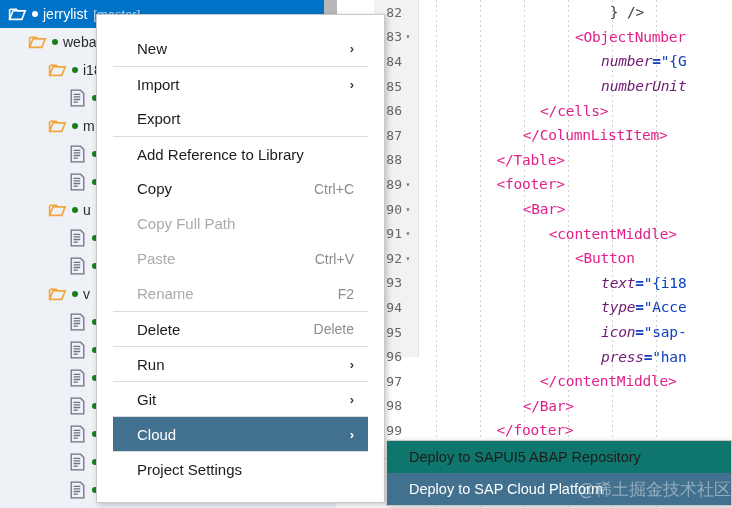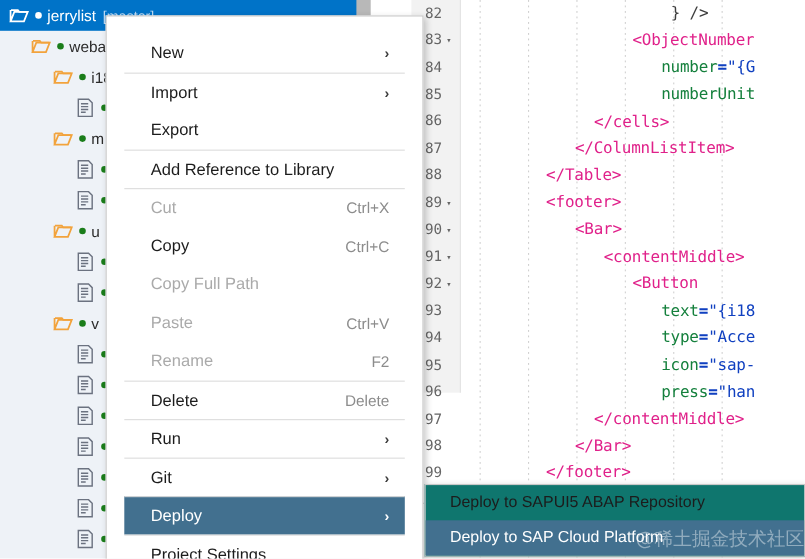--- a/index.html
+++ b/index.html
@@ -107,21 +107,21 @@
   .code-row {
     height: 24.6px;
     display: flex;
     align-items: center;
     white-space: pre;
     font-family: "DejaVu Sans Mono", monospace;
     font-size: 14.5px;
     letter-spacing: -0.2px;
   }
   .tok-tag   { color: #e0218a; }
-  .tok-attr  { color: #15803d; }
+  .tok-attr  { color: #701a75; font-style: italic; }
   .tok-eq    { color: #1040c0; font-weight: bold; }
   .tok-str   { color: #1040c0; }
   .tok-plain { color: #3c3c3c; }
 
   
   .guides { position: absolute; left: 82px; top: 0; right: 0; bottom: 0; }
   .guide {
     position: absolute; top: 0; bottom: 0; width: 1px;
     background-image: linear-gradient(to bottom, #d0d0d0 0 2px, transparent 2px 5px);
     background-size: 1px 5px;
@@ -505,24 +505,20 @@
       <div class="mi sep-top">
         <span class="mi-label">Import</span>
         <span class="mi-arrow">›</span>
       </div>
       <div class="mi">
         <span class="mi-label">Export</span>
       </div>
       <div class="mi sep-top">
         <span class="mi-label">Add Reference to Library</span>
       </div>
-      <div class="mi sep-top disabled">
-        <span class="mi-label">Cut</span>
-        <span class="mi-accel">Ctrl+X</span>
-      </div>
       <div class="mi">
         <span class="mi-label">Copy</span>
         <span class="mi-accel">Ctrl+C</span>
       </div>
       <div class="mi disabled">
         <span class="mi-label">Copy Full Path</span>
       </div>
       <div class="mi disabled">
         <span class="mi-label">Paste</span>
         <span class="mi-accel">Ctrl+V</span>
@@ -537,21 +533,21 @@
       </div>
       <div class="mi sep-top">
         <span class="mi-label">Run</span>
         <span class="mi-arrow">›</span>
       </div>
       <div class="mi sep-top">
         <span class="mi-label">Git</span>
         <span class="mi-arrow">›</span>
       </div>
       <div class="mi sep-top active">
-        <span class="mi-label">Deploy</span>
+        <span class="mi-label">Cloud</span>
         <span class="mi-arrow">›</span>
       </div>
       <div class="mi sep-top">
         <span class="mi-label">Project Settings</span>
       </div>
     </div>
 
   <div class="submenu" id="submenu">
       <div class="smi">
         <span>Deploy to SAPUI5 ABAP Repository</span>

